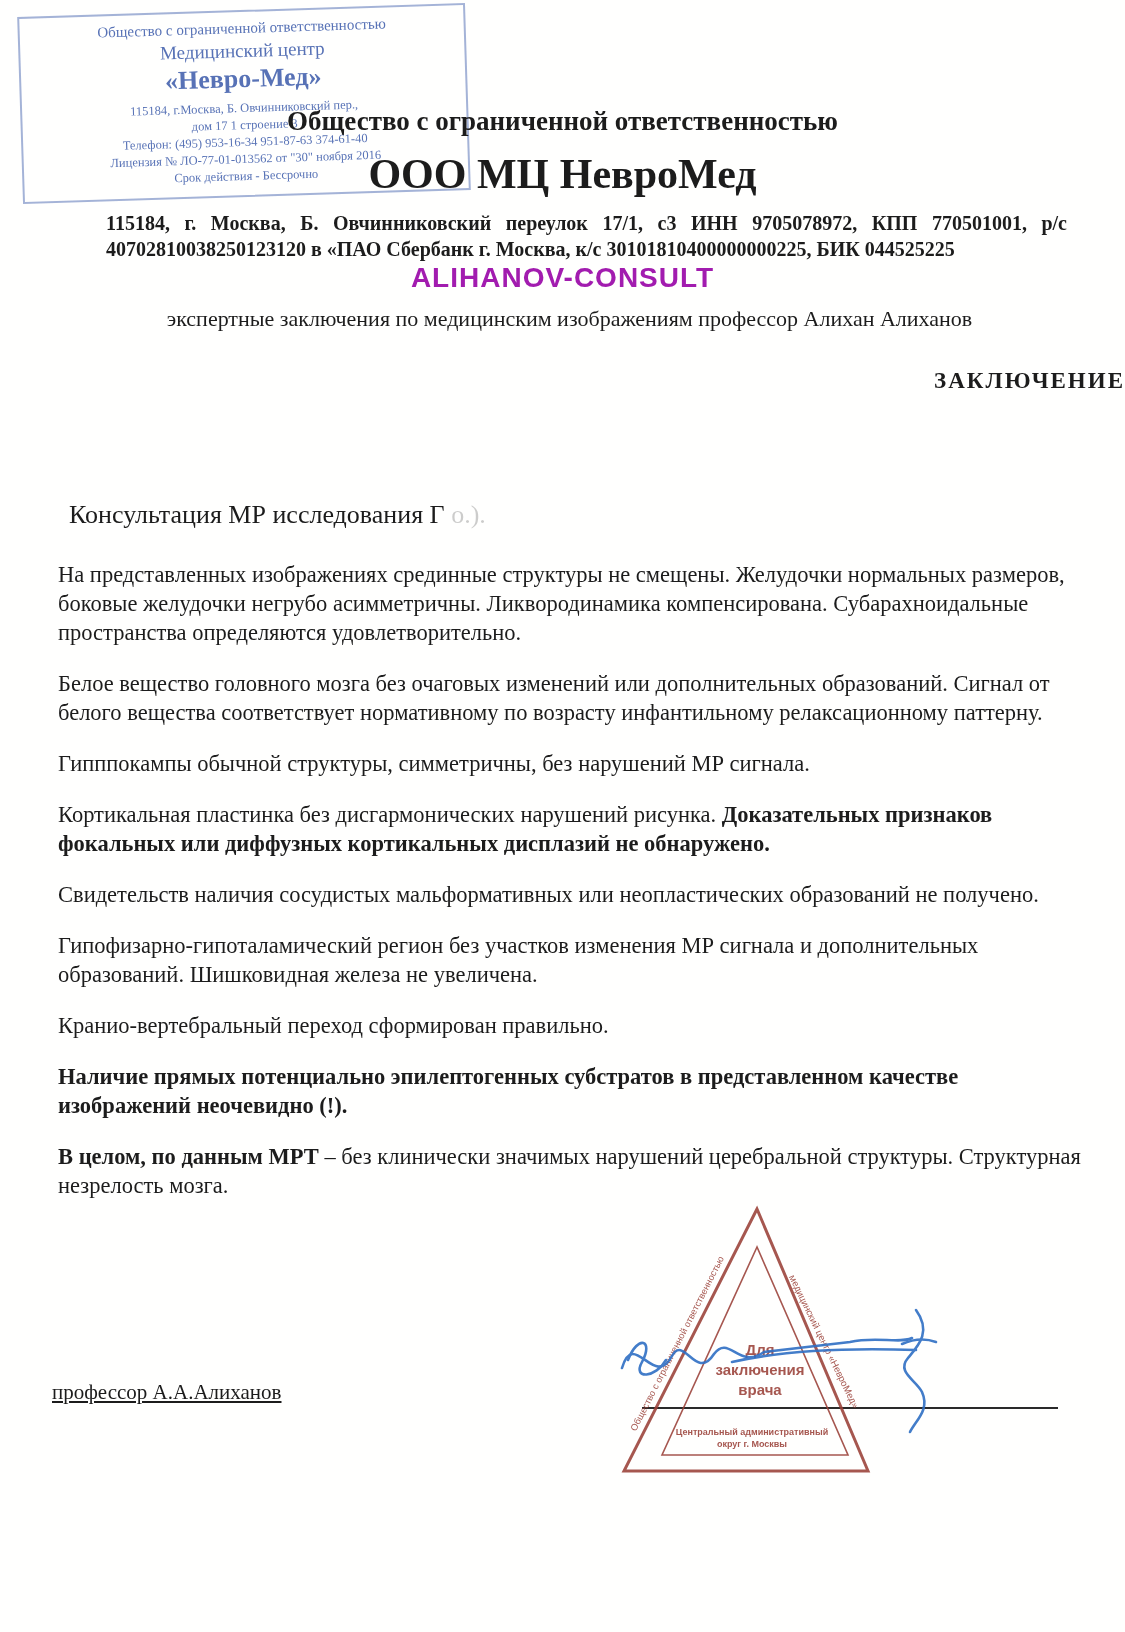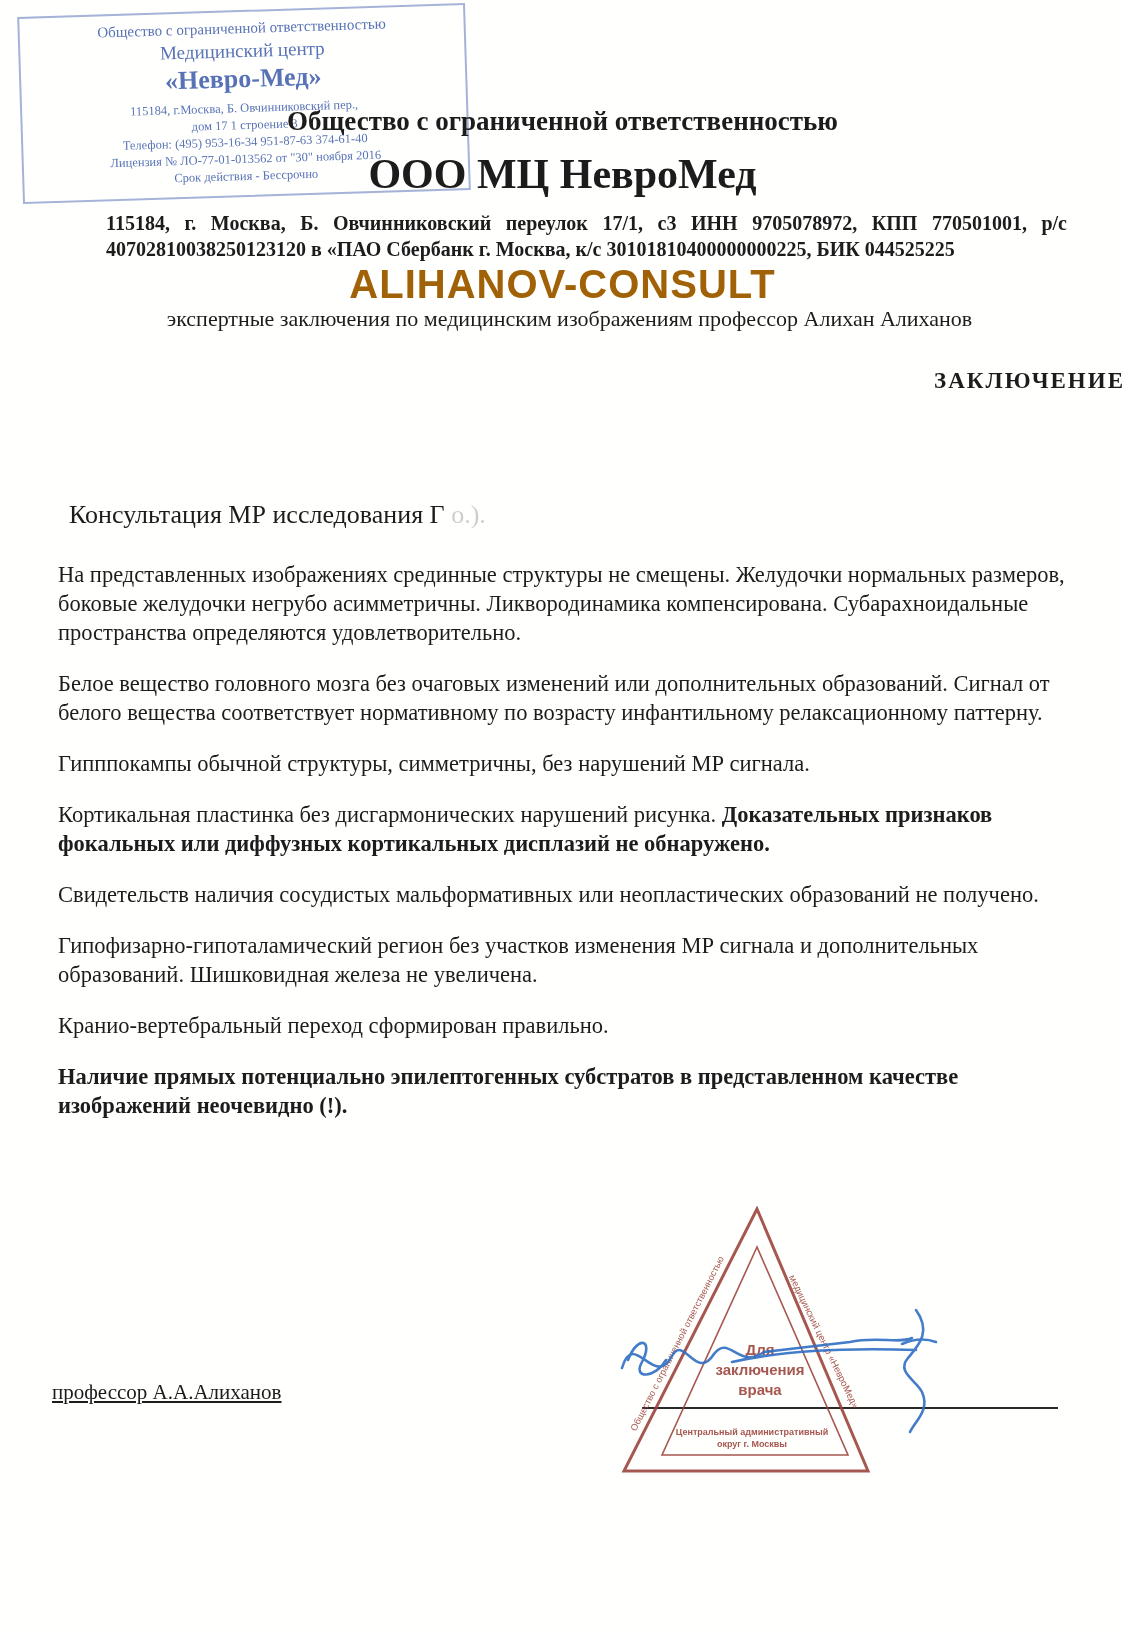--- a/index.html
+++ b/index.html
@@ -29,21 +29,21 @@
   .cs-sm{font-size:12.5px;line-height:17px;}
 
   
   .hdr-orgtype{position:absolute;top:106px;left:0;right:0;text-align:center;
     font-size:27px;font-weight:bold;}
   .hdr-orgname{position:absolute;top:150px;left:0;right:0;text-align:center;
     font-size:42px;font-weight:bold;}
   .hdr-address{position:absolute;top:210px;left:62px;right:58px;
     font-size:20px;font-weight:bold;line-height:26px;text-align:justify;margin-left:44px;}
   .hdr-brand{position:absolute;top:262px;left:0;right:0;text-align:center;
-    font-family:"Liberation Sans", sans-serif;font-size:40px;font-weight:bold;letter-spacing:1px;color:#a16207;}
+    font-family:"Liberation Sans", sans-serif;font-size:28px;font-weight:bold;letter-spacing:1px;color:#a21caf;}
   .hdr-subtitle{position:absolute;top:306px;left:0;right:0;text-align:center;
     font-size:22px;padding-left:14px;}
 
   .doc-title{position:absolute;top:368px;left:0;right:0;text-align:right;
     font-size:23px;font-weight:bold;letter-spacing:2px;margin:0;}
 
   
   .consult-line{position:absolute;top:500px;left:60px;right:58px;font-size:26px;margin-left:9px;}
   .consult-line .faint{opacity:.22;}
   .body-text{position:absolute;top:560px;left:58px;right:40px;
@@ -93,20 +93,24 @@
     <p><span>Белое вещество головного мозга без очаговых изменений или дополнительных образований. Сигнал от белого вещества соответствует нормативному по возрасту инфантильному релаксационному паттерну.</span></p>
     <p><span>Гипппокампы обычной структуры, симметричны, без нарушений МР сигнала.</span></p>
     <p>
       <span>Кортикальная пластинка без дисгармонических нарушений рисунка.</span>
       <strong>Доказательных признаков фокальных или диффузных кортикальных дисплазий не обнаружено.</strong>
     </p>
     <p><span>Свидетельств наличия сосудистых мальформативных или неопластических образований не получено.</span></p>
     <p><span>Гипофизарно-гипоталамический регион без участков изменения МР сигнала и дополнительных образований. Шишковидная железа не увеличена.</span></p>
     <p><span>Кранио-вертебральный  переход сформирован правильно.</span></p>
     <p><strong>Наличие прямых потенциально эпилептогенных субстратов в представленном качестве изображений неочевидно (!).</strong></p>
+    <p>
+      <strong>В целом, по данным МРТ</strong>
+      <span>– без клинически значимых нарушений церебральной структуры. Структурная незрелость мозга.</span>
+    </p>
   </div>
 
   <div class="signatory">профессор А.А.Алиханов</div>
   <div class="sig-line"></div>
 
   <svg class="seal" viewBox="0 0 300 278" xmlns="http://www.w3.org/2000/svg" aria-hidden="true">
     <g stroke="#9a4038" fill="none">
       <polygon points="157,6 24,268 268,268" stroke-width="3"></polygon>
       <polygon points="157,44 62,252 248,252" stroke-width="1.6"></polygon>
     </g>

